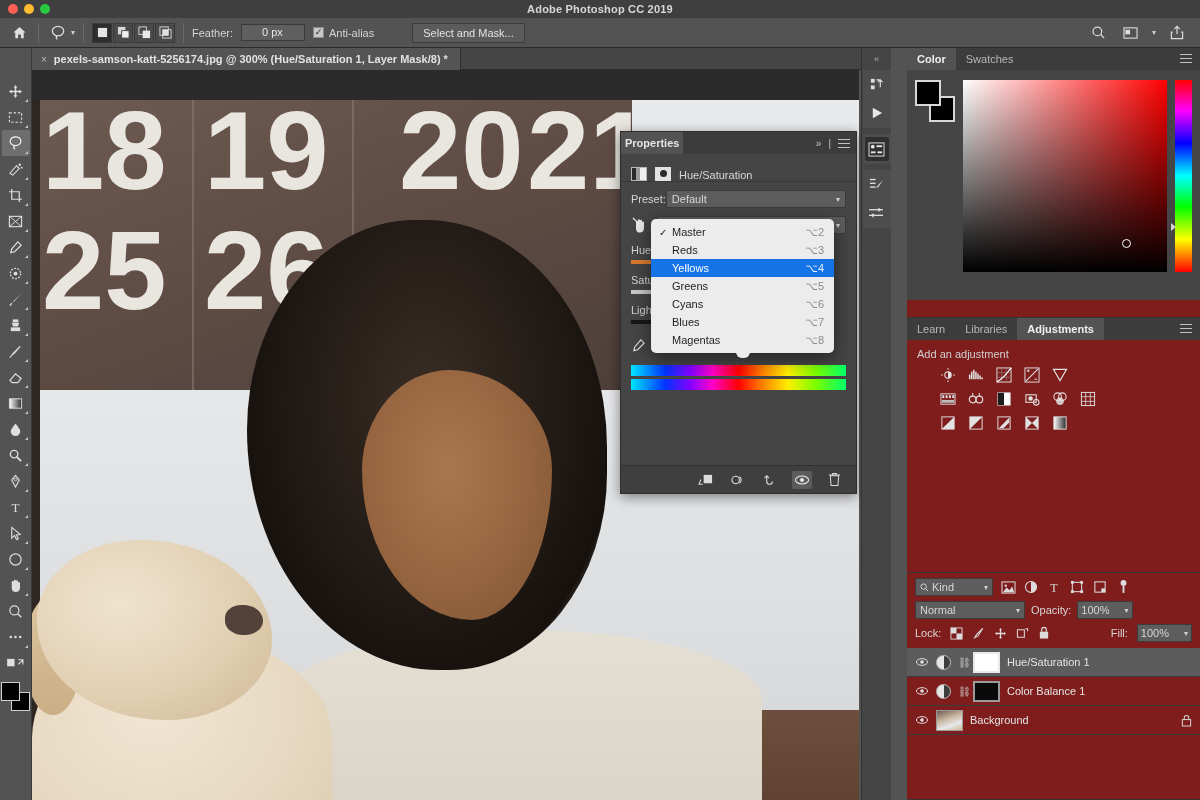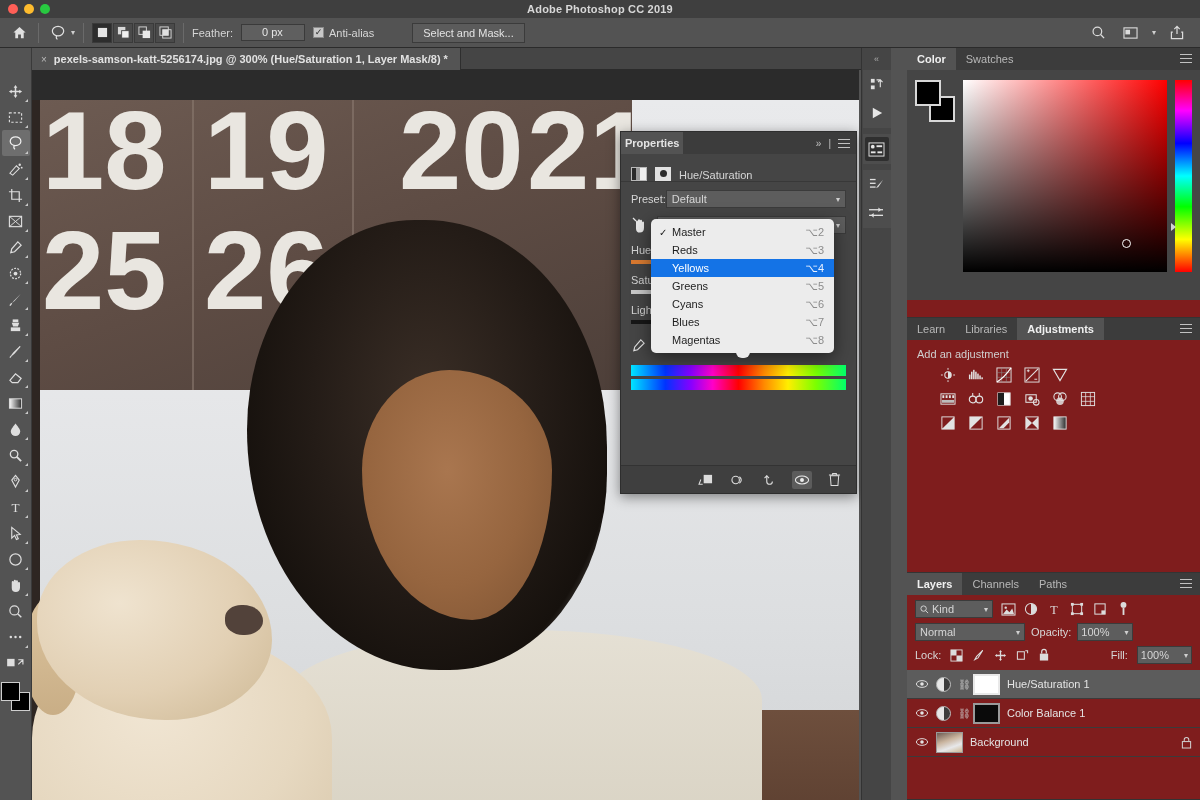--- a/index.html
+++ b/index.html
@@ -953,30 +953,20 @@
                   </linearGradient>
                 </defs>
                 <rect x="2" y="2" width="13" height="13" fill="url(#sc)" stroke="#e2e2e2"></rect>
               </svg>
             </span>
         </div>
       </div>
     </div>
 
     <div class="panel" style="height:227px;">
-      <div class="ptabs">
-        <div class="ptab active">Layers</div>
-        <div class="ptab">Channels</div>
-        <div class="ptab">Paths</div>
-        <span class="pmenu hamb">
-            <i></i>
-            <i></i>
-            <i></i>
-          </span>
-      </div>
 
       <div class="layers-toolbar">
         <div class="kindsel">
           <span style="display:flex;align-items:center;gap:3px;">
             <svg width="9" height="9" viewBox="0 0 10 10">
                 <circle cx="4" cy="4" r="3" fill="none" stroke="#dcdcdc" stroke-width="1"></circle>
                 <line x1="6.2" y1="6.2" x2="9" y2="9" stroke="#dcdcdc" stroke-width="1"></line>
               </svg>
             <span>Kind</span>
           </span>

